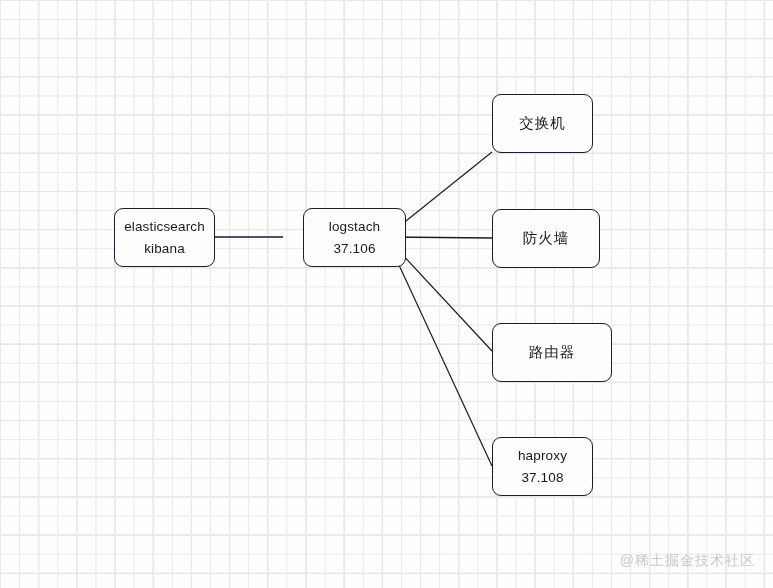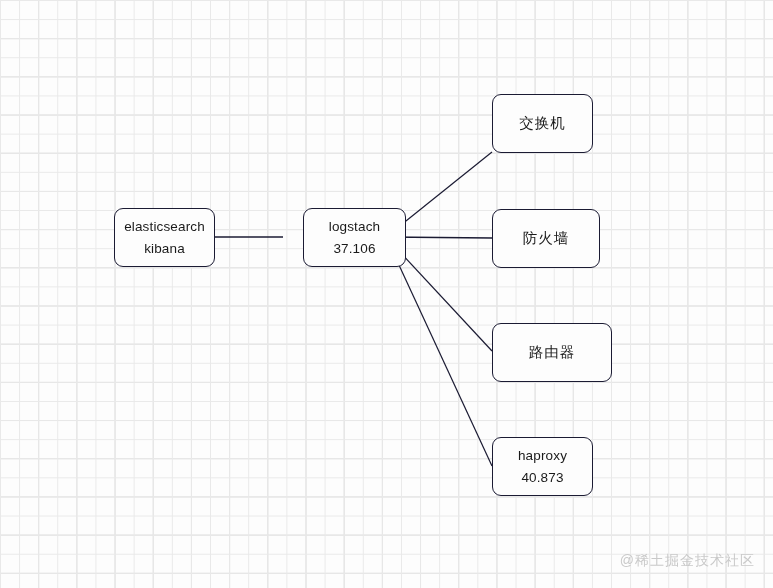--- a/index.html
+++ b/index.html
@@ -101,18 +101,18 @@
 
   </div>
 
   <div class="node cjk" style="left: 492px; top: 323px; width: 120px; height: 59px;">
     <span>路由器</span>
 
   </div>
 
   <div class="node" style="left: 492px; top: 437px; width: 101px; height: 59px;">
     <span>haproxy</span>
-    <span class="line2">40.873</span>
+    <span class="line2">37.108</span>
   </div>
 
   <div id="watermark">@稀土掘金技术社区</div>
 
 </div>
 
 </body></html>

